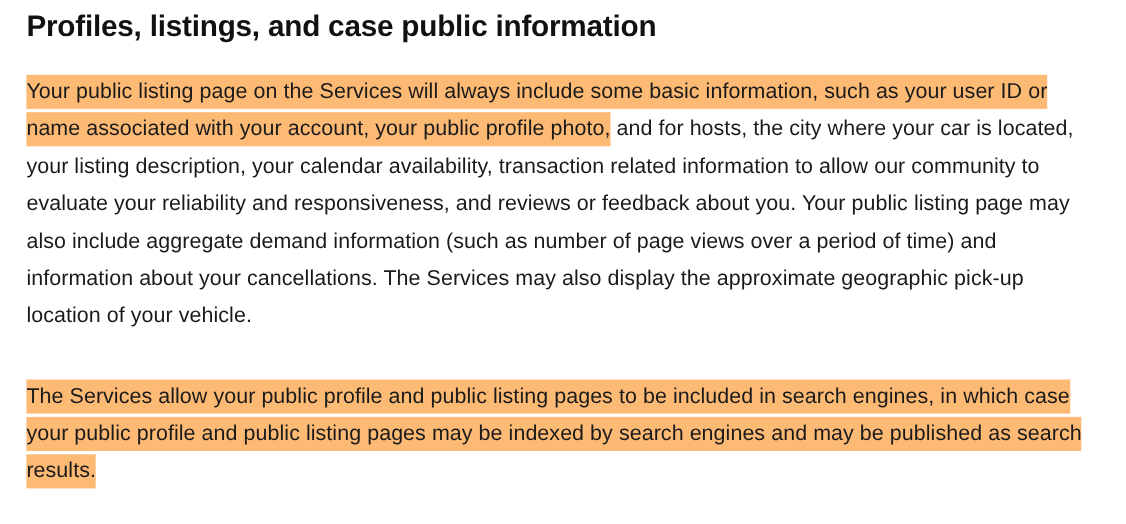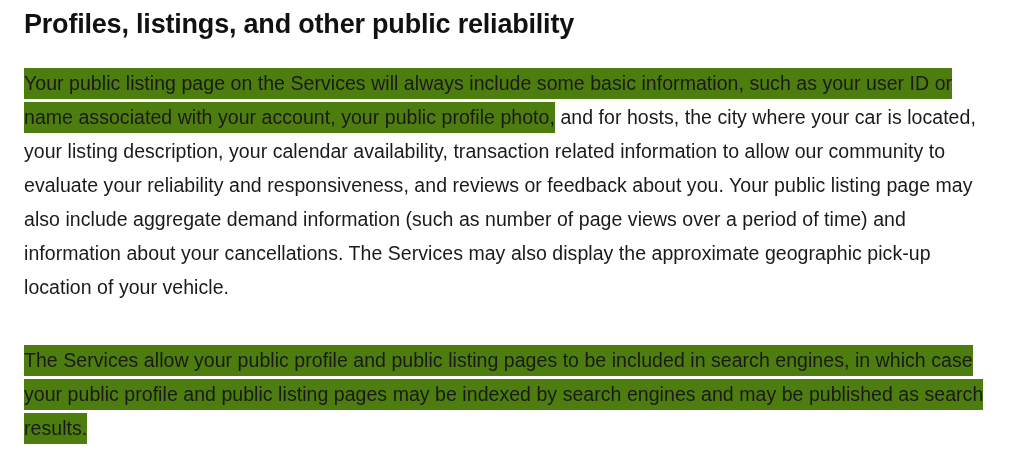--- a/index.html
+++ b/index.html
@@ -33,32 +33,32 @@
     line-height: 34px;
     color: #1a1a1a;
     margin: 0 0 26px 0;
     letter-spacing: 0.05px;
   }
   .body-paragraph:last-child {
     margin-bottom: 0;
     margin-top: 39px;
   }
   .hl {
-    background: #4d7c0f;
+    background: #fdba74;
     box-decoration-break: clone;
     -webkit-box-decoration-break: clone;
     padding: 4px 0 5px 0;
   }
 </style>
 </head>
 <body>
 
 <div class="page">
 
-  <h1 class="section-heading">Profiles, listings, and other public reliability</h1>
+  <h1 class="section-heading">Profiles, listings, and case public information</h1>
 
   <p class="body-paragraph">
     <span class="hl">Your public listing page on the Services will always include some basic information, such as your user ID or name associated with your account, your public profile photo,</span><span> and for hosts, the city where your car is located, your listing description, your calendar availability, transaction related information to allow our community to evaluate your reliability and responsiveness, and reviews or feedback about you. Your public listing page may also include aggregate demand information (such as number of page views over a period of time) and information about your cancellations. The Services may also display the approximate geographic pick-up location of your vehicle.</span>
   </p>
 
   <p class="body-paragraph">
     <span class="hl">The Services allow your public profile and public listing pages to be included in search engines, in which case your public profile and public listing pages may be indexed by search engines and may be published as search results.</span>
   </p>
 
 </div>

